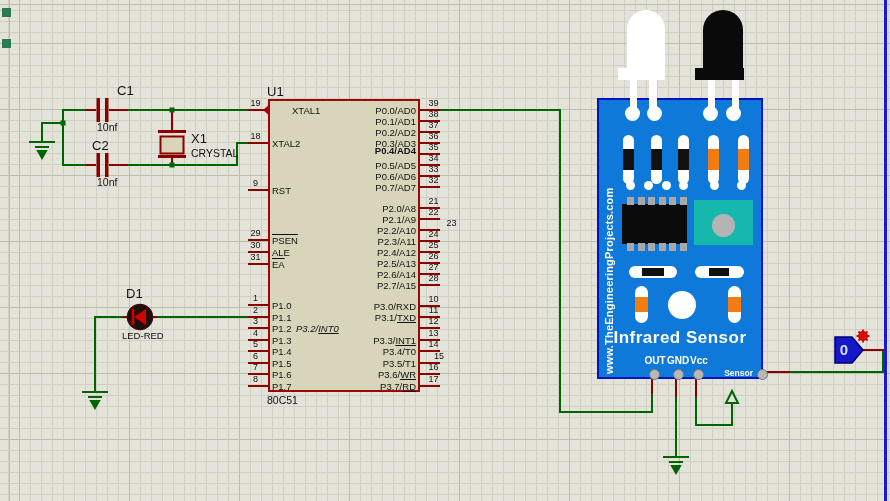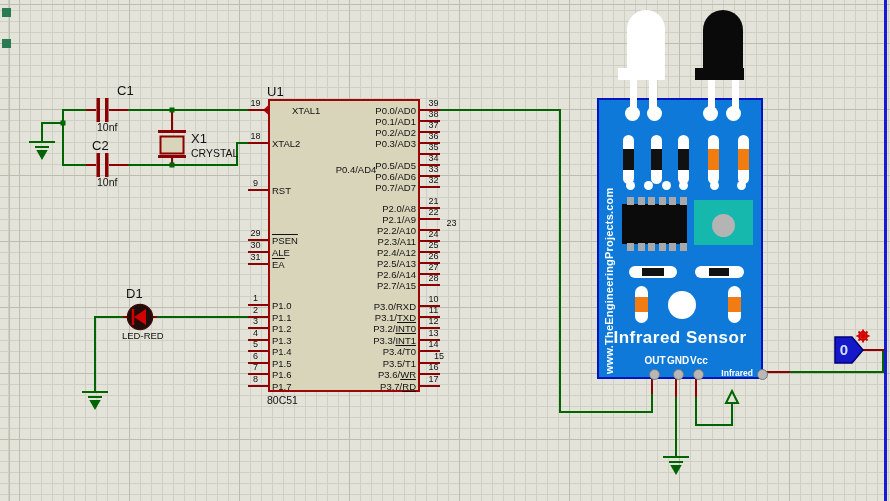--- a/index.html
+++ b/index.html
@@ -199,21 +199,21 @@
     <div class="pin-num" style="left: 423px; top: 109px;">38</div>
     <div class="pin-name" style="left: 296px; top: 115.5px; width: 120px; text-align: right;">P0.1/AD1</div>
     <div class="pin-stub" style="left: 420px; top: 131px; width: 20px;"></div>
     <div class="pin-num" style="left: 423px; top: 120px;">37</div>
     <div class="pin-name" style="left: 296px; top: 126.5px; width: 120px; text-align: right;">P0.2/AD2</div>
     <div class="pin-stub" style="left: 420px; top: 142px; width: 20px;"></div>
     <div class="pin-num" style="left: 423px; top: 131px;">36</div>
     <div class="pin-name" style="left: 296px; top: 137.5px; width: 120px; text-align: right;">P0.3/AD3</div>
     <div class="pin-stub" style="left: 420px; top: 153px; width: 20px;"></div>
     <div class="pin-num" style="left: 423px; top: 142px;">35</div>
-    <div class="pin-name" style="left: 296px; top: 164px; width: 120px; text-align: center;">P0.4/AD4</div>
+    <div class="pin-name" style="left: 296px; top: 145px; width: 120px; text-align: right; font-weight: bold;">P0.4/AD4</div>
     <div class="pin-stub" style="left: 420px; top: 164px; width: 20px;"></div>
     <div class="pin-num" style="left: 423px; top: 153px;">34</div>
     <div class="pin-name" style="left: 296px; top: 159.5px; width: 120px; text-align: right;">P0.5/AD5</div>
     <div class="pin-stub" style="left: 420px; top: 175px; width: 20px;"></div>
     <div class="pin-num" style="left: 423px; top: 164px;">33</div>
     <div class="pin-name" style="left: 296px; top: 170.5px; width: 120px; text-align: right;">P0.6/AD6</div>
     <div class="pin-stub" style="left: 420px; top: 186px; width: 20px;"></div>
     <div class="pin-num" style="left: 423px; top: 175px;">32</div>
     <div class="pin-name" style="left: 296px; top: 181.5px; width: 120px; text-align: right;">P0.7/AD7</div>
     <div class="pin-stub" style="left: 420px; top: 207px; width: 20px;"></div>
@@ -241,21 +241,21 @@
     <div class="pin-num" style="left: 423px; top: 273px;">28</div>
     <div class="pin-name" style="left: 296px; top: 279.5px; width: 120px; text-align: right;">P2.7/A15</div>
     <div class="pin-stub" style="left: 420px; top: 305px; width: 20px;"></div>
     <div class="pin-num" style="left: 423px; top: 294px;">10</div>
     <div class="pin-name" style="left: 296px; top: 300.5px; width: 120px; text-align: right;">P3.0/RXD</div>
     <div class="pin-stub" style="left: 420px; top: 316px; width: 20px;"></div>
     <div class="pin-num" style="left: 423px; top: 305px;">11</div>
     <div class="pin-name" style="left: 296px; top: 311.5px; width: 120px; text-align: right;">P3.1/<span class="und">TXD</span></div>
     <div class="pin-stub" style="left: 420px; top: 327px; width: 20px;"></div>
     <div class="pin-num" style="left: 423px; top: 316px;">12</div>
-    <div class="pin-name" style="left: 296px; top: 322.5px; width: 120px; text-align: right;">P3.2/<span class="und">INT0</span></div>
+    <div class="pin-name" style="left: 296px; top: 322.5px; width: 120px; text-align: left; font-style: italic;">P3.2/<span class="und">INT0</span></div>
     <div class="pin-stub" style="left: 420px; top: 339px; width: 20px;"></div>
     <div class="pin-num" style="left: 423px; top: 328px;">13</div>
     <div class="pin-name" style="left: 296px; top: 334.5px; width: 120px; text-align: right;">P3.3/<span class="und">INT1</span></div>
     <div class="pin-stub" style="left: 420px; top: 350px; width: 20px;"></div>
     <div class="pin-num" style="left: 423px; top: 339px;">14</div>
     <div class="pin-name" style="left: 296px; top: 345.5px; width: 120px; text-align: right;">P3.4/T0</div>
     <div class="pin-stub" style="left: 420px; top: 362px; width: 20px;"></div>
     <div class="pin-num" style="left: 423px; top: 351px; text-align: right;">15</div>
     <div class="pin-name" style="left: 296px; top: 357.5px; width: 120px; text-align: right;">P3.5/T1</div>
     <div class="pin-stub" style="left: 420px; top: 373px; width: 20px;"></div>
@@ -341,21 +341,21 @@
   <div id="sensor-pin-labels">
       <div class="sens-pin-lbl" style="left: 41px; top: 255px;">OUT</div>
       <div class="sens-pin-lbl" style="left: 64px; top: 255px;">GND</div>
       <div class="sens-pin-lbl" style="left: 85px; top: 255px;">Vcc</div>
     </div>
 
   <div class="pad-gray" style="left:49.5px;top:268.5px;width:11px;height:11px;"></div>
   <div class="pad-gray" style="left:73.5px;top:268.5px;width:11px;height:11px;"></div>
   <div class="pad-gray" style="left:93.5px;top:268.5px;width:11px;height:11px;"></div>
   <div class="pad-gray" style="left:157.5px;top:268.5px;width:11px;height:11px;"></div>
-  <div class="abs" style="left:108px;top:268px;width:46px;text-align:right;color:#fff;font-weight:bold;font-size:8.5px;">Infrared</div>
+  <div class="abs" style="left:108px;top:268px;width:46px;text-align:right;color:#fff;font-weight:bold;font-size:8.5px;">Sensor</div>
 </div>
 
 <div class="led-part" style="left:627px;top:10px;width:38px;height:59px;background:#fff;border-radius:19px 19px 0 0;"></div>
 <div class="led-part" style="left:618px;top:68px;width:47px;height:12px;background:#fff;"></div>
 <div class="led-part" style="left:630px;top:80px;width:7px;height:30px;background:#fff;"></div>
 <div class="led-part" style="left:649px;top:80px;width:8px;height:30px;background:#fff;"></div>
 <div class="led-part" style="left:703px;top:10px;width:40px;height:59px;background:#0a0a0a;border-radius:20px 20px 0 0;"></div>
 <div class="led-part" style="left:695px;top:68px;width:49px;height:12px;background:#0a0a0a;"></div>
 <div class="led-part" style="left:708px;top:80px;width:7px;height:30px;background:#fff;"></div>
 <div class="led-part" style="left:732px;top:80px;width:7px;height:30px;background:#fff;"></div>

